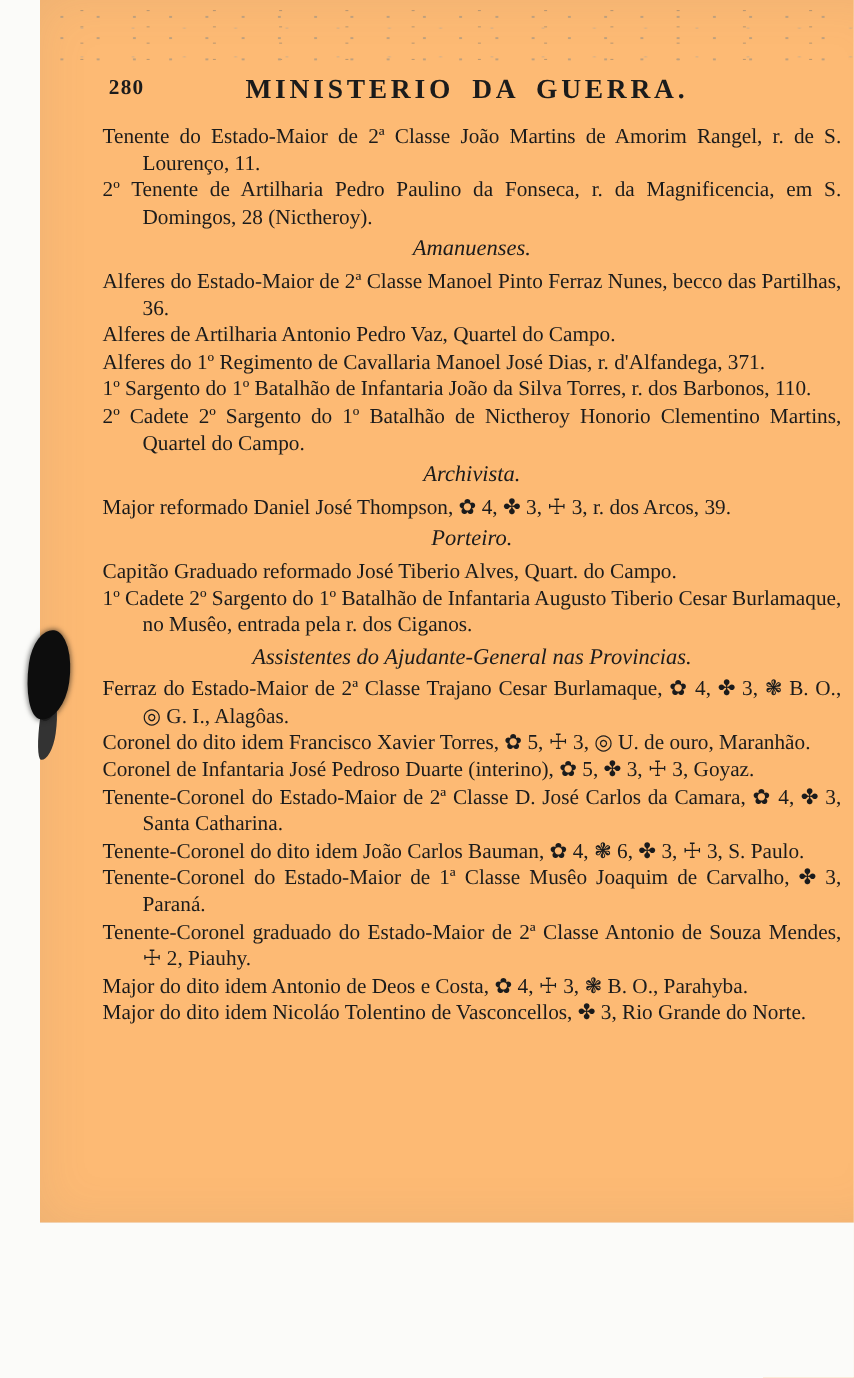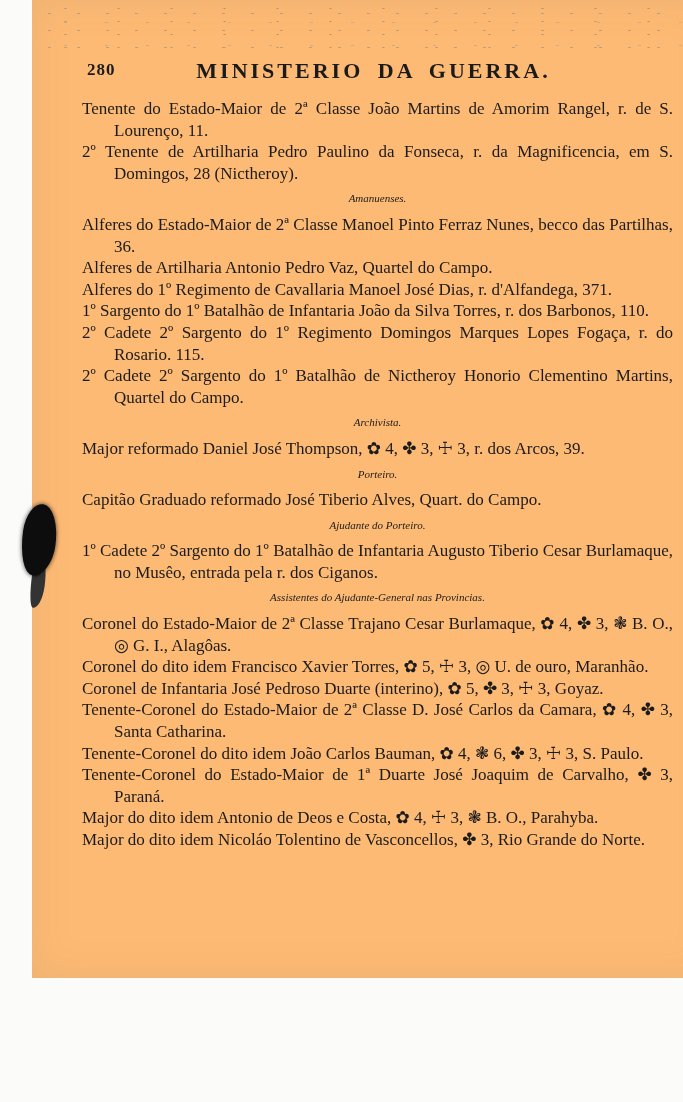--- a/index.html
+++ b/index.html
@@ -80,21 +80,21 @@
   }
   .entry {
     margin: 0;
     text-align: justify;
     text-indent: -32px;
     padding-left: 32px;
   }
   .heading {
     text-align: center;
     font-style: italic;
-    font-size: 11px;
+    font-size: 18px;
     margin: 4px 0 4px 0;
   }
 </style>
 </head>
 <body>
 
 <div class="page">
   <div class="noise-top"></div>
   <div class="noise-right"></div>
   <div class="ink-blob"></div>
@@ -106,32 +106,31 @@
 
   <div class="content">
     <div>
         <p class="entry">Tenente do Estado-Maior de 2ª Classe João Martins de Amorim Rangel, r. de S. Lourenço, 11.</p>
         <p class="entry">2º Tenente de Artilharia Pedro Paulino da Fonseca, r. da Magnificencia, em S. Domingos, 28 (Nictheroy).</p>
         <div class="heading">Amanuenses.</div>
         <p class="entry">Alferes do Estado-Maior de 2ª Classe Manoel Pinto Ferraz Nunes, becco das Partilhas, 36.</p>
         <p class="entry">Alferes de Artilharia Antonio Pedro Vaz, Quartel do Campo.</p>
         <p class="entry">Alferes do 1º Regimento de Cavallaria Manoel José Dias, r. d'Alfandega, 371.</p>
         <p class="entry">1º Sargento do 1º Batalhão de Infantaria João da Silva Torres, r. dos Barbonos, 110.</p>
-        <p class="entry">2º Cadete 2º Sargento do 1º Regimento Domingos Marques Lopes Fogaça, r. do Rosario. 115.</p>
         <p class="entry">2º Cadete 2º Sargento do 1º Batalhão de Nictheroy Honorio Clementino Martins, Quartel do Campo.</p>
         <div class="heading">Archivista.</div>
         <p class="entry">Major reformado Daniel José Thompson, ✿ 4, ✤ 3, ☩ 3, r. dos Arcos, 39.</p>
         <div class="heading">Porteiro.</div>
         <p class="entry">Capitão Graduado reformado José Tiberio Alves, Quart. do Campo.</p>
-        <div class="heading">Ajudante do Porteiro.</div>
         <p class="entry">1º Cadete 2º Sargento do 1º Batalhão de Infantaria Augusto Tiberio Cesar Burlamaque, no Musêo, entrada pela r. dos Ciganos.</p>
         <div class="heading">Assistentes do Ajudante-General nas Provincias.</div>
-        <p class="entry">Coronel do Estado-Maior de 2ª Classe Trajano Cesar Burlamaque, ✿ 4, ✤ 3, ❃ B. O., ◎ G. I., Alagôas.</p>
+        <p class="entry">Ferraz do Estado-Maior de 2ª Classe Trajano Cesar Burlamaque, ✿ 4, ✤ 3, ❃ B. O., ◎ G. I., Alagôas.</p>
         <p class="entry">Coronel do dito idem Francisco Xavier Torres, ✿ 5, ☩ 3, ◎ U. de ouro, Maranhão.</p>
         <p class="entry">Coronel de Infantaria José Pedroso Duarte (interino), ✿ 5, ✤ 3, ☩ 3, Goyaz.</p>
         <p class="entry">Tenente-Coronel do Estado-Maior de 2ª Classe D. José Carlos da Camara, ✿ 4, ✤ 3, Santa Catharina.</p>
         <p class="entry">Tenente-Coronel do dito idem João Carlos Bauman, ✿ 4, ❃ 6, ✤ 3, ☩ 3, S. Paulo.</p>
-        <p class="entry">Tenente-Coronel do Estado-Maior de 1ª Duarte José Joaquim de Carvalho, ✤ 3, Paraná.</p>
+        <p class="entry">Tenente-Coronel do Estado-Maior de 1ª Classe Musêo Joaquim de Carvalho, ✤ 3, Paraná.</p>
+        <p class="entry">Tenente-Coronel graduado do Estado-Maior de 2ª Classe Antonio de Souza Mendes, ☩ 2, Piauhy.</p>
         <p class="entry">Major do dito idem Antonio de Deos e Costa, ✿ 4, ☩ 3, ❃ B. O., Parahyba.</p>
         <p class="entry">Major do dito idem Nicoláo Tolentino de Vasconcellos, ✤ 3, Rio Grande do Norte.</p>
       </div>
   </div>
 </div>
 
 </body></html>

